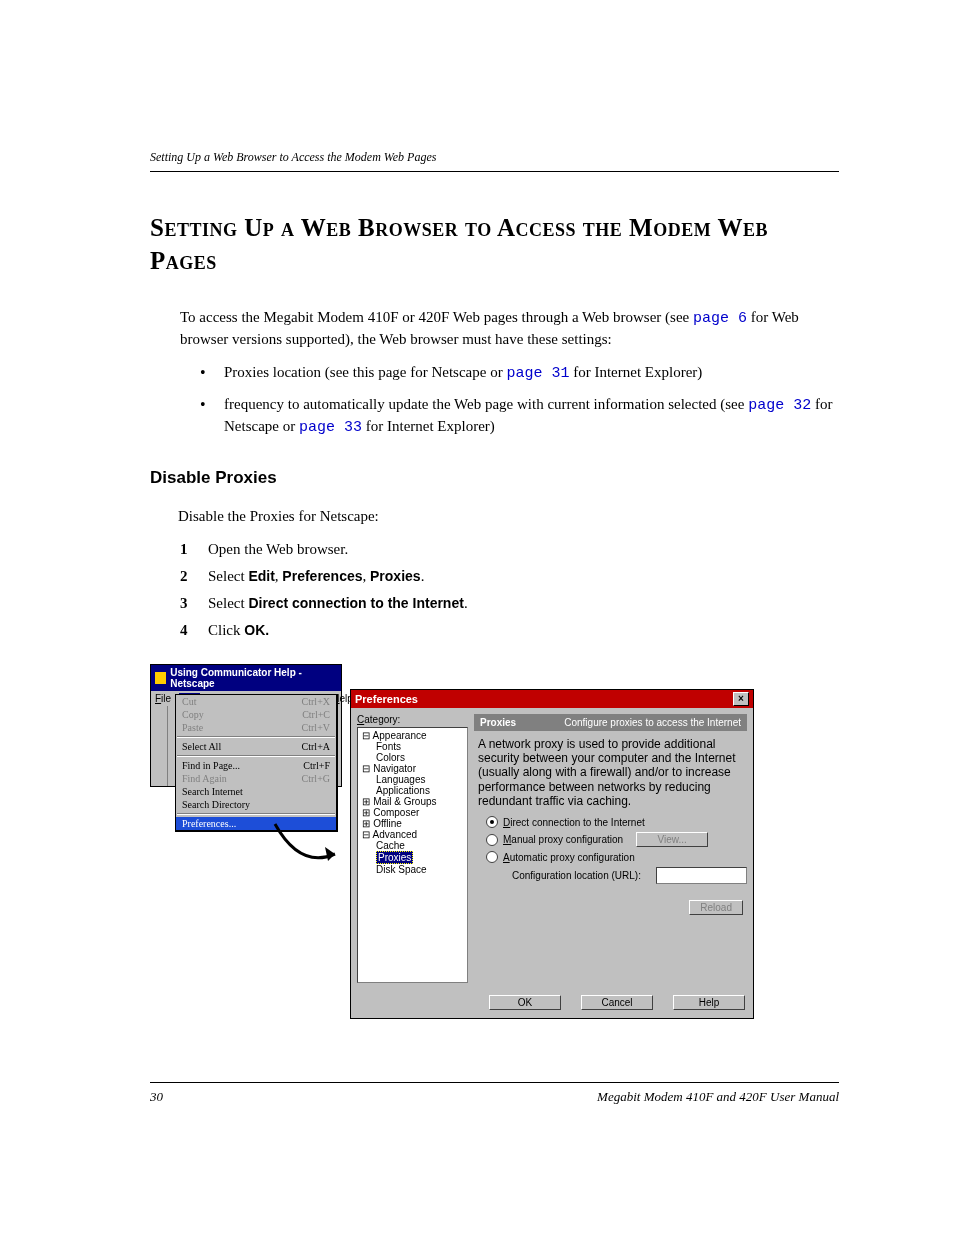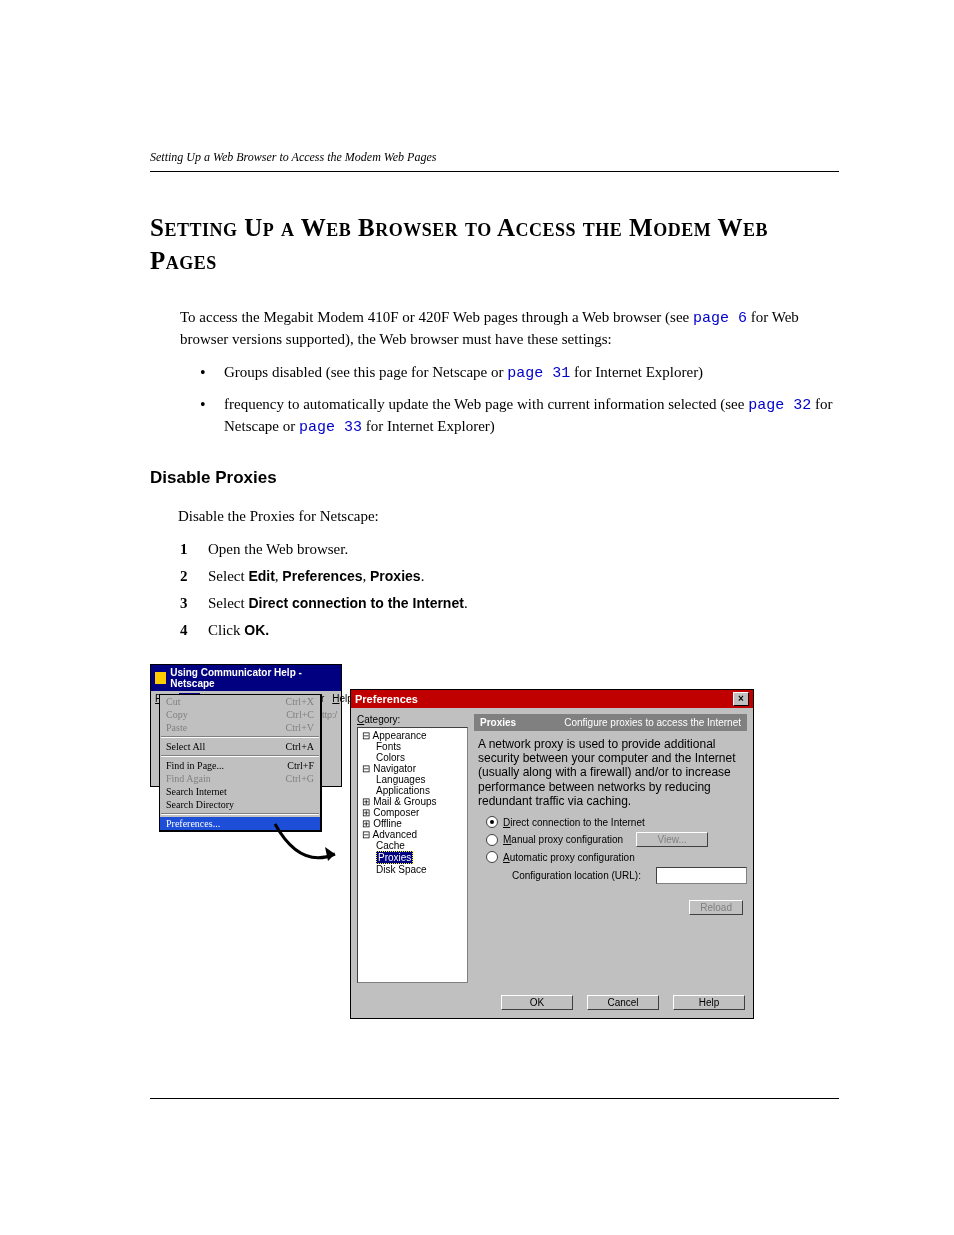--- a/index.html
+++ b/index.html
@@ -120,21 +120,21 @@
   .menubar {
     display: flex;
     gap: 8px;
     padding: 2px 4px;
     font-size: 10px;
     background: #c0c0c0;
   }
   .menubar span u { text-decoration: underline; }
   .editmenu {
     position: absolute;
-    left: 9px; top: 30px;
+    left: 25px; top: 30px;
     width: 160px;
     background: #c0c0c0;
     border: 1px solid #000;
     border-right: 2px solid #000;
     border-bottom: 2px solid #000;
     font-size: 10px;
     z-index: 2;
   }
   .editmenu .item {
     display: flex;
@@ -307,21 +307,21 @@
     border-left-color: #404040;
   }
   .reload-row {
     text-align: right;
     margin-top: 18px;
     margin-right: 4px;
   }
   .dlg-buttons {
     display: flex;
     justify-content: flex-end;
-    gap: 14px;
+    gap: 20px;
     padding: 6px 8px 8px 8px;
   }
 
   .footer {
     position: absolute;
     left: 150px;
     right: 115px;
     bottom: 130px;
   }
   .footer-row {
@@ -340,21 +340,21 @@
   <hr class="hr">
 
   <h1>Setting Up a Web Browser to Access the Modem Web Pages</h1>
 
   <p class="intro">
     <span>To access the Megabit Modem 410F or 420F Web pages through a Web browser (see </span><span class="link">page 6</span><span> for Web browser versions supported), the Web browser must have these settings:</span>
   </p>
 
   <ul class="bullets">
     <li>
-      <span>Groups disabled (see this page for Netscape or </span><span class="link">page 31</span><span> for Internet Explorer)</span>
+      <span>Proxies location (see this page for Netscape or </span><span class="link">page 31</span><span> for Internet Explorer)</span>
     </li>
     <li>
       <span>frequency to automatically update the Web page with current information selected (see </span><span class="link">page 32</span><span> for Netscape or </span><span class="link">page 33</span><span> for Internet Explorer)</span>
     </li>
   </ul>
 
   <h2>Disable Proxies</h2>
 
   <p class="intro" style="margin-bottom:14px;margin-left:28px;">Disable the Proxies for Netscape:</p>
 
@@ -510,15 +510,19 @@
         <span class="btn95">OK</span>
         <span class="btn95">Cancel</span>
         <span class="btn95">Help</span>
       </div>
     </div>
 
   </div>
 
   <div class="footer">
     <hr class="hr-footer">
+    <div class="footer-row">
+      <span>30</span>
+      <span>Megabit Modem 410F and 420F User Manual</span>
+    </div>
   </div>
 
 </div>
 
 </body></html>

